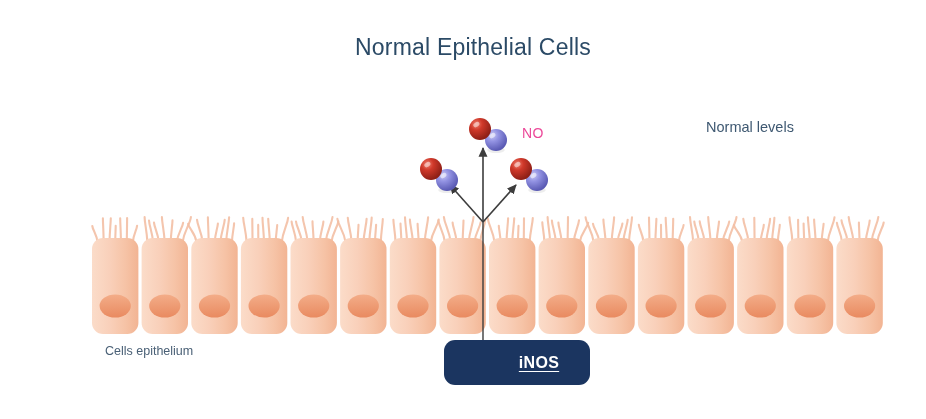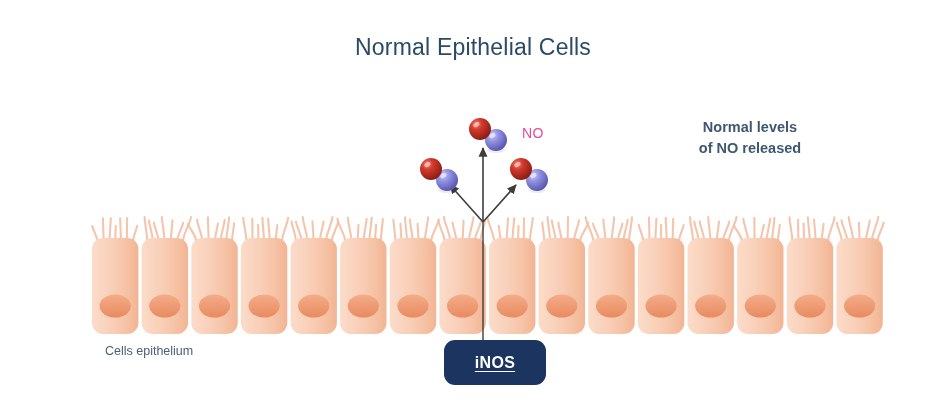--- a/index.html
+++ b/index.html
@@ -31,21 +31,21 @@
   }
 
   
   #caption {
     position: absolute;
     left: 640px;
     top: 117px;
     width: 200px;
     text-align: center;
     font-size: 14.5px;
-    font-weight: bold;
+    font-weight: normal;
     line-height: 21px;
     color: #3e5871;
   }
   #caption div { white-space: nowrap; }
 
   
   #no-label {
     position: absolute;
     left: 512px;
     top: 125px;
@@ -89,20 +89,21 @@
     position: absolute;
     left: 434px;
     top: 340px;
     width: 102px;
     height: 45px;
     background: #1b3560;
     border-radius: 11px;
     display: flex;
     align-items: center;
     justify-content: center;
+    padding-left: 44px;
   }
   #inos-text {
     color: #ffffff;
     font-size: 16px;
     font-weight: bold;
     text-decoration: underline;
     text-underline-offset: 3px;
     letter-spacing: 0.3px;
   }
 </style>
@@ -383,21 +384,20 @@
           <circle cx="511" cy="169" r="11" fill="url(#sphereRed)"></circle>
           <ellipse cx="507.37" cy="164.6" rx="3.3" ry="2.31" fill="#ffffff" opacity="0.5" transform="rotate(-32 507.37 164.6)"></ellipse>
         </g>
       </g>
   </svg>
 
   <div id="no-label">NO</div>
 
   <div id="caption">
     <div>Normal levels</div>
-    <div>of NO released</div>
   </div>
 
   <div id="airway-label">Cells epithelium</div>
 
   <div id="inos-box">
     <span id="inos-text">iNOS</span>
   </div>
 
 </div>
 

